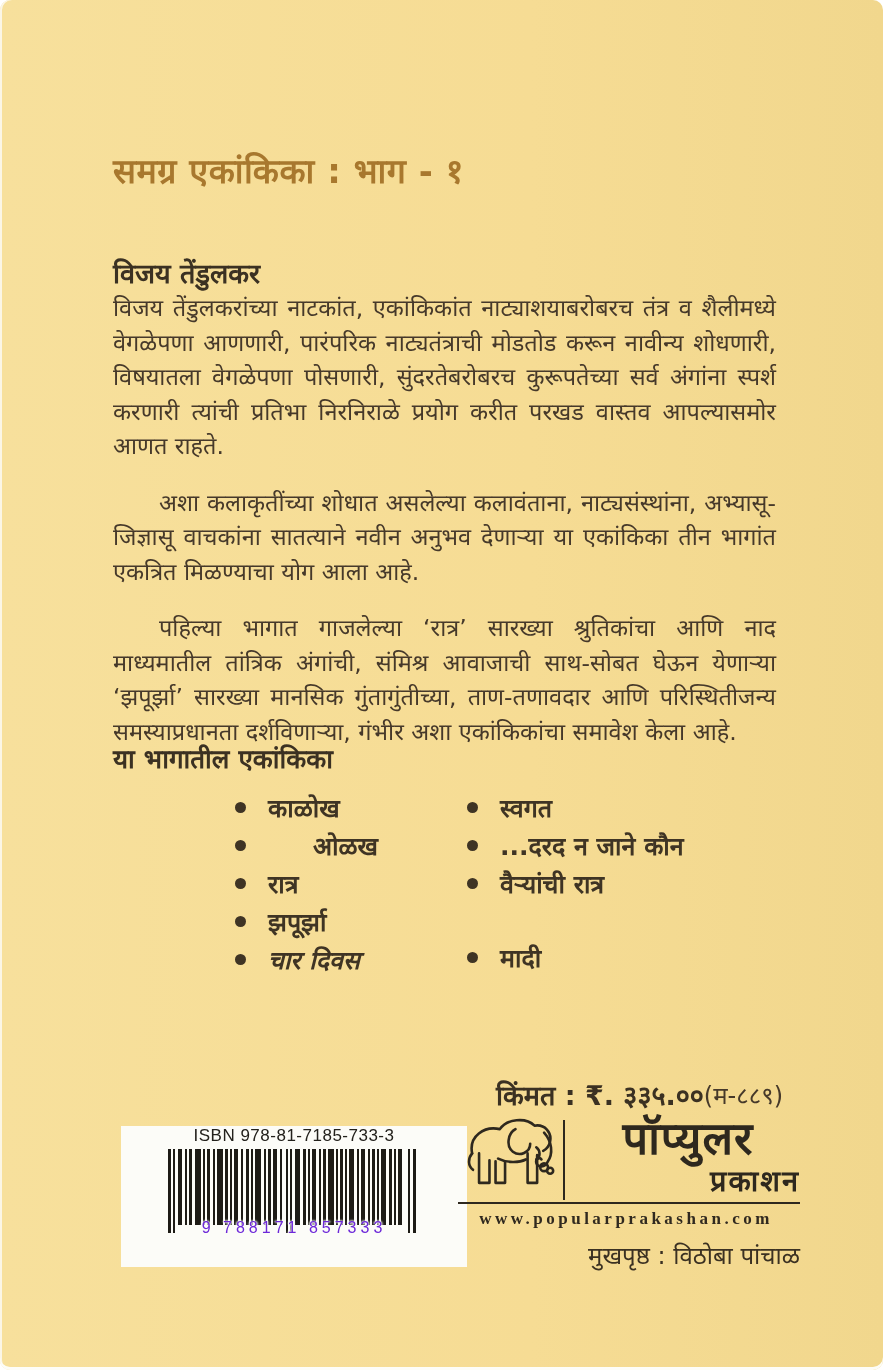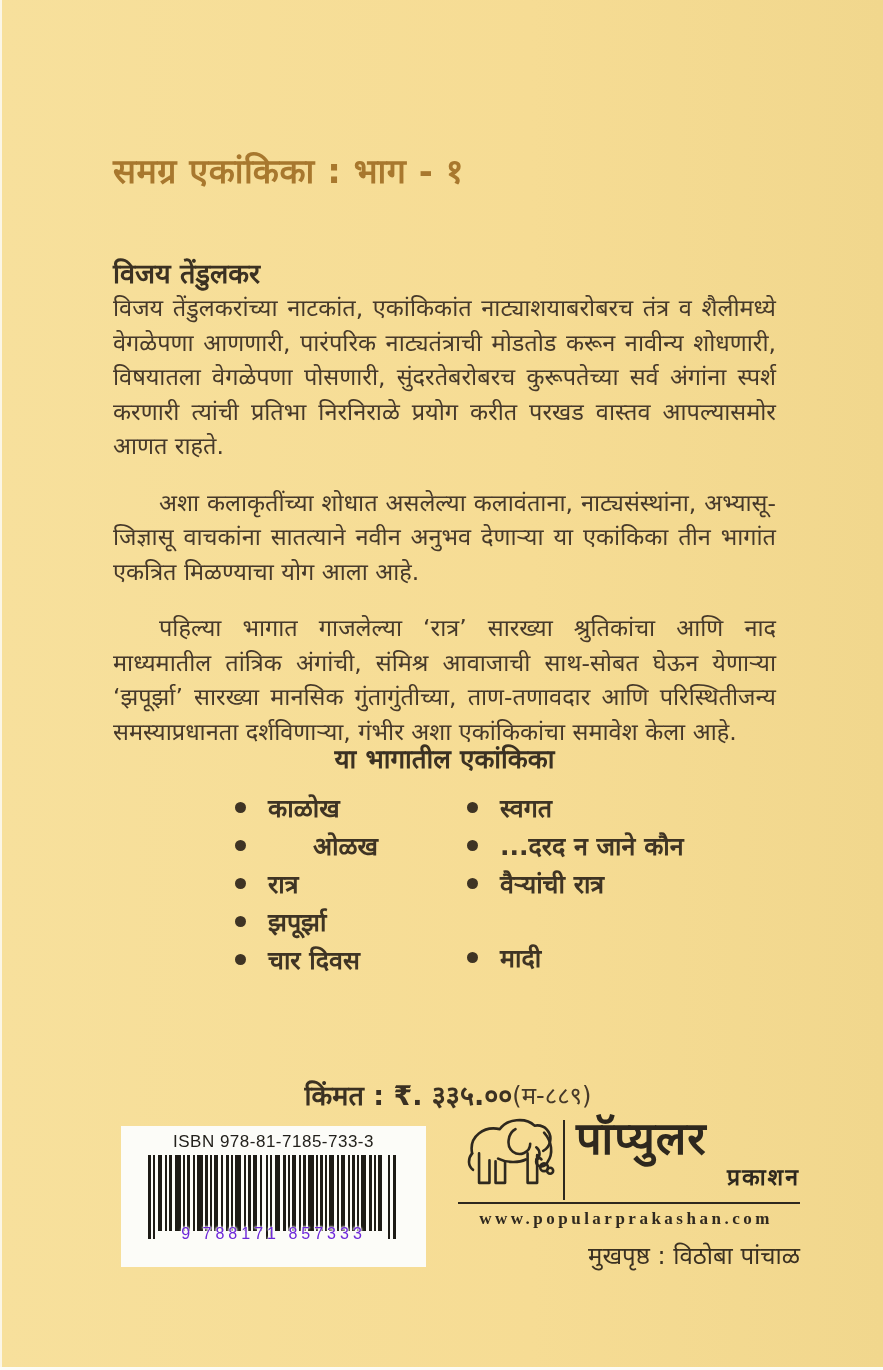--- a/index.html
+++ b/index.html
@@ -4,20 +4,21 @@
 <style>
   html,body{margin:0;padding:0;background:#ffffff;}
   .cover{
     position:relative;
     width:883px;height:1370px;
     background:linear-gradient(90deg,#f7e09c 0%, #f6dc94 60%, #f1d78d 100%);
     font-family:"DejaVu Sans",sans-serif;
     color:#443826;
     overflow:hidden;
     box-shadow:inset 0 -3px 0 #fdfdf8, inset 2px 0 0 #fbf6e6;
+    border-radius:10px;
   }
   .title{
     position:absolute;left:113px;top:147px;
     font-size:34px;font-weight:bold;color:#a8782e;
     letter-spacing:0.5px;white-space:nowrap;
   }
   .author{
     position:absolute;left:113px;top:228px;
     font-size:27px;font-weight:bold;color:#3b3122;
     white-space:nowrap;
@@ -25,62 +26,63 @@
   }
   .intro{
     position:absolute;left:113px;top:291px;width:663px;
     font-size:23.5px;line-height:34.5px;text-align:justify;
     color:#46392a;
   }
   .intro p{margin:0 0 22px 0;}
   .intro p.indented{text-indent:46px;}
   .list-heading{
     position:absolute;left:113px;top:740px;width:663px;
-    text-align:center;font-size:26px;font-weight:bold;color:#3b3122;
+    font-size:26px;font-weight:bold;color:#3b3122;
   }
   .list-item{
     position:absolute;display:flex;align-items:center;
     font-size:25px;font-weight:bold;color:#3f3424;white-space:nowrap;
   }
   .bullet{
     width:11px;height:11px;border-radius:50%;
     background:#3f3424;margin-right:22px;flex:0 0 auto;
   }
   .price-row{
     position:absolute;left:113px;top:1076px;width:670px;
-    display:flex;justify-content:center;align-items:flex-start;
+    display:flex;justify-content:flex-end;align-items:flex-start;
   }
   .price{font-size:27px;font-weight:bold;color:#3b3122;white-space:nowrap;}
   .series-code{font-size:24px;color:#46392a;white-space:nowrap;margin-top:2px;}
   .barcode-box{
-    position:absolute;left:121px;top:1126px;width:305px;height:141px;
+    position:absolute;left:121px;top:1126px;width:346px;height:141px;
     background:#fcfcf8;display:flex;flex-direction:column;align-items:center;
-    padding-top:6px;box-sizing:border-box;
+    box-sizing:border-box;
   }
   .isbn-text{
     font-family:"Liberation Sans",sans-serif;
     font-size:17px;color:#23211c;letter-spacing:0.5px;white-space:nowrap;
   }
   .bars{margin-top:3px;}
   .barcode-digits{
     font-family:"Liberation Sans",sans-serif;
     font-size:16px;color:#6d28d9;letter-spacing:4px;
     margin-top:-14px;white-space:nowrap;
     text-shadow:0 0 3px #fcfcf8, 1px 0 2px #fcfcf8, -1px 0 2px #fcfcf8;
   }
   .elephant{position:absolute;left:460px;top:1108px;}
   .logo-vline{position:absolute;left:563px;top:1120px;width:2px;height:80px;background:#2e281e;}
   .pub-name1{
     position:absolute;left:576px;top:1106px;width:224px;
     font-size:45px;font-weight:bold;color:#2e281e;letter-spacing:1px;
     white-space:nowrap;
+    text-align:center;
   }
   .pub-name2{
     position:absolute;left:576px;top:1160px;width:224px;text-align:right;
-    font-size:23px;font-weight:bold;color:#2e281e;letter-spacing:2px;
+    font-size:29px;font-weight:bold;color:#2e281e;letter-spacing:2px;
     white-space:nowrap;
   }
   .logo-hline{position:absolute;left:458px;top:1202px;width:342px;height:2px;background:#2e281e;}
   .website{
     position:absolute;left:452px;top:1209px;width:348px;text-align:center;
     font-family:"Liberation Serif",serif;font-weight:bold;
     font-size:17px;letter-spacing:3.5px;color:#30291f;white-space:nowrap;
   }
   .cover-credit{
     position:absolute;left:458px;top:1238px;width:342px;text-align:right;
@@ -112,21 +114,21 @@
     <span>ओळख</span>
   </div>
   <div class="list-item" style="left:235px;top:866px;">
     <span class="bullet"></span>
     <span>रात्र</span>
   </div>
   <div class="list-item" style="left:235px;top:904px;">
     <span class="bullet"></span>
     <span>झपूर्झा</span>
   </div>
-  <div class="list-item" style="left:235px;top:942px;">
+  <div class="list-item" style="left:235px;top:942px;font-style:italic;">
     <span class="bullet"></span>
     <span>चार दिवस</span>
   </div>
 
   <div class="list-item" style="left:467px;top:790px;">
     <span class="bullet"></span>
     <span>स्वगत</span>
   </div>
   <div class="list-item" style="left:467px;top:828px;">
     <span class="bullet"></span>

